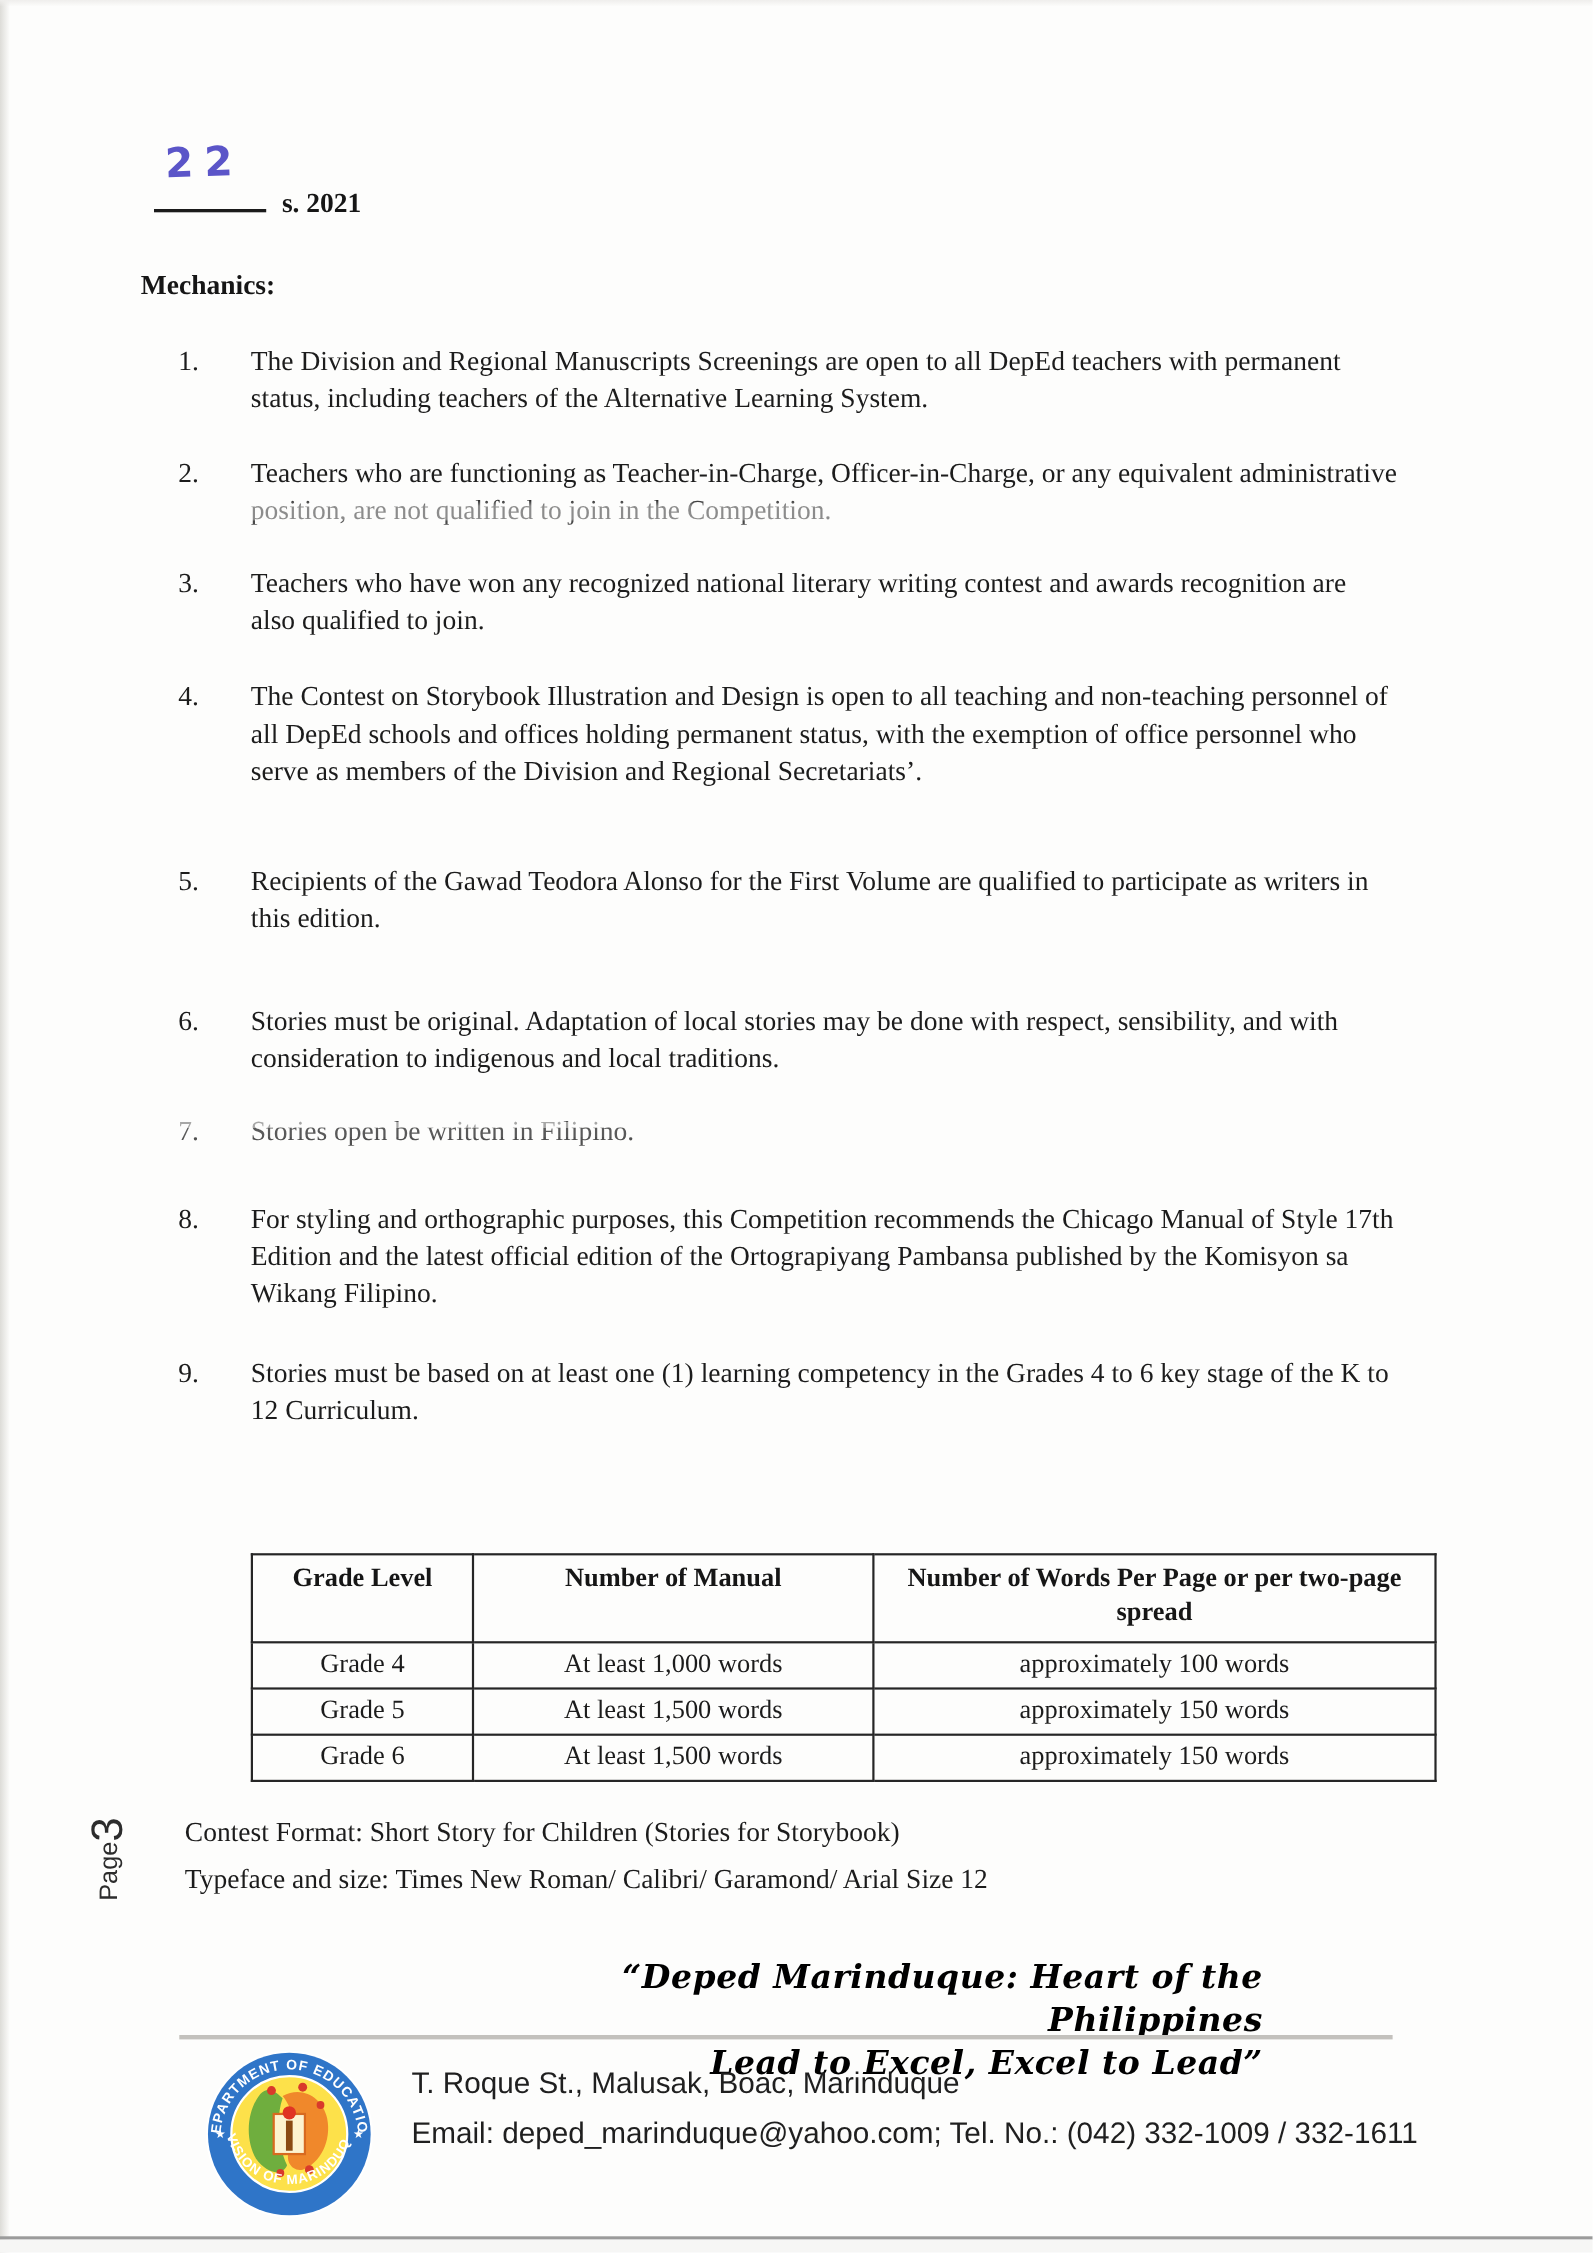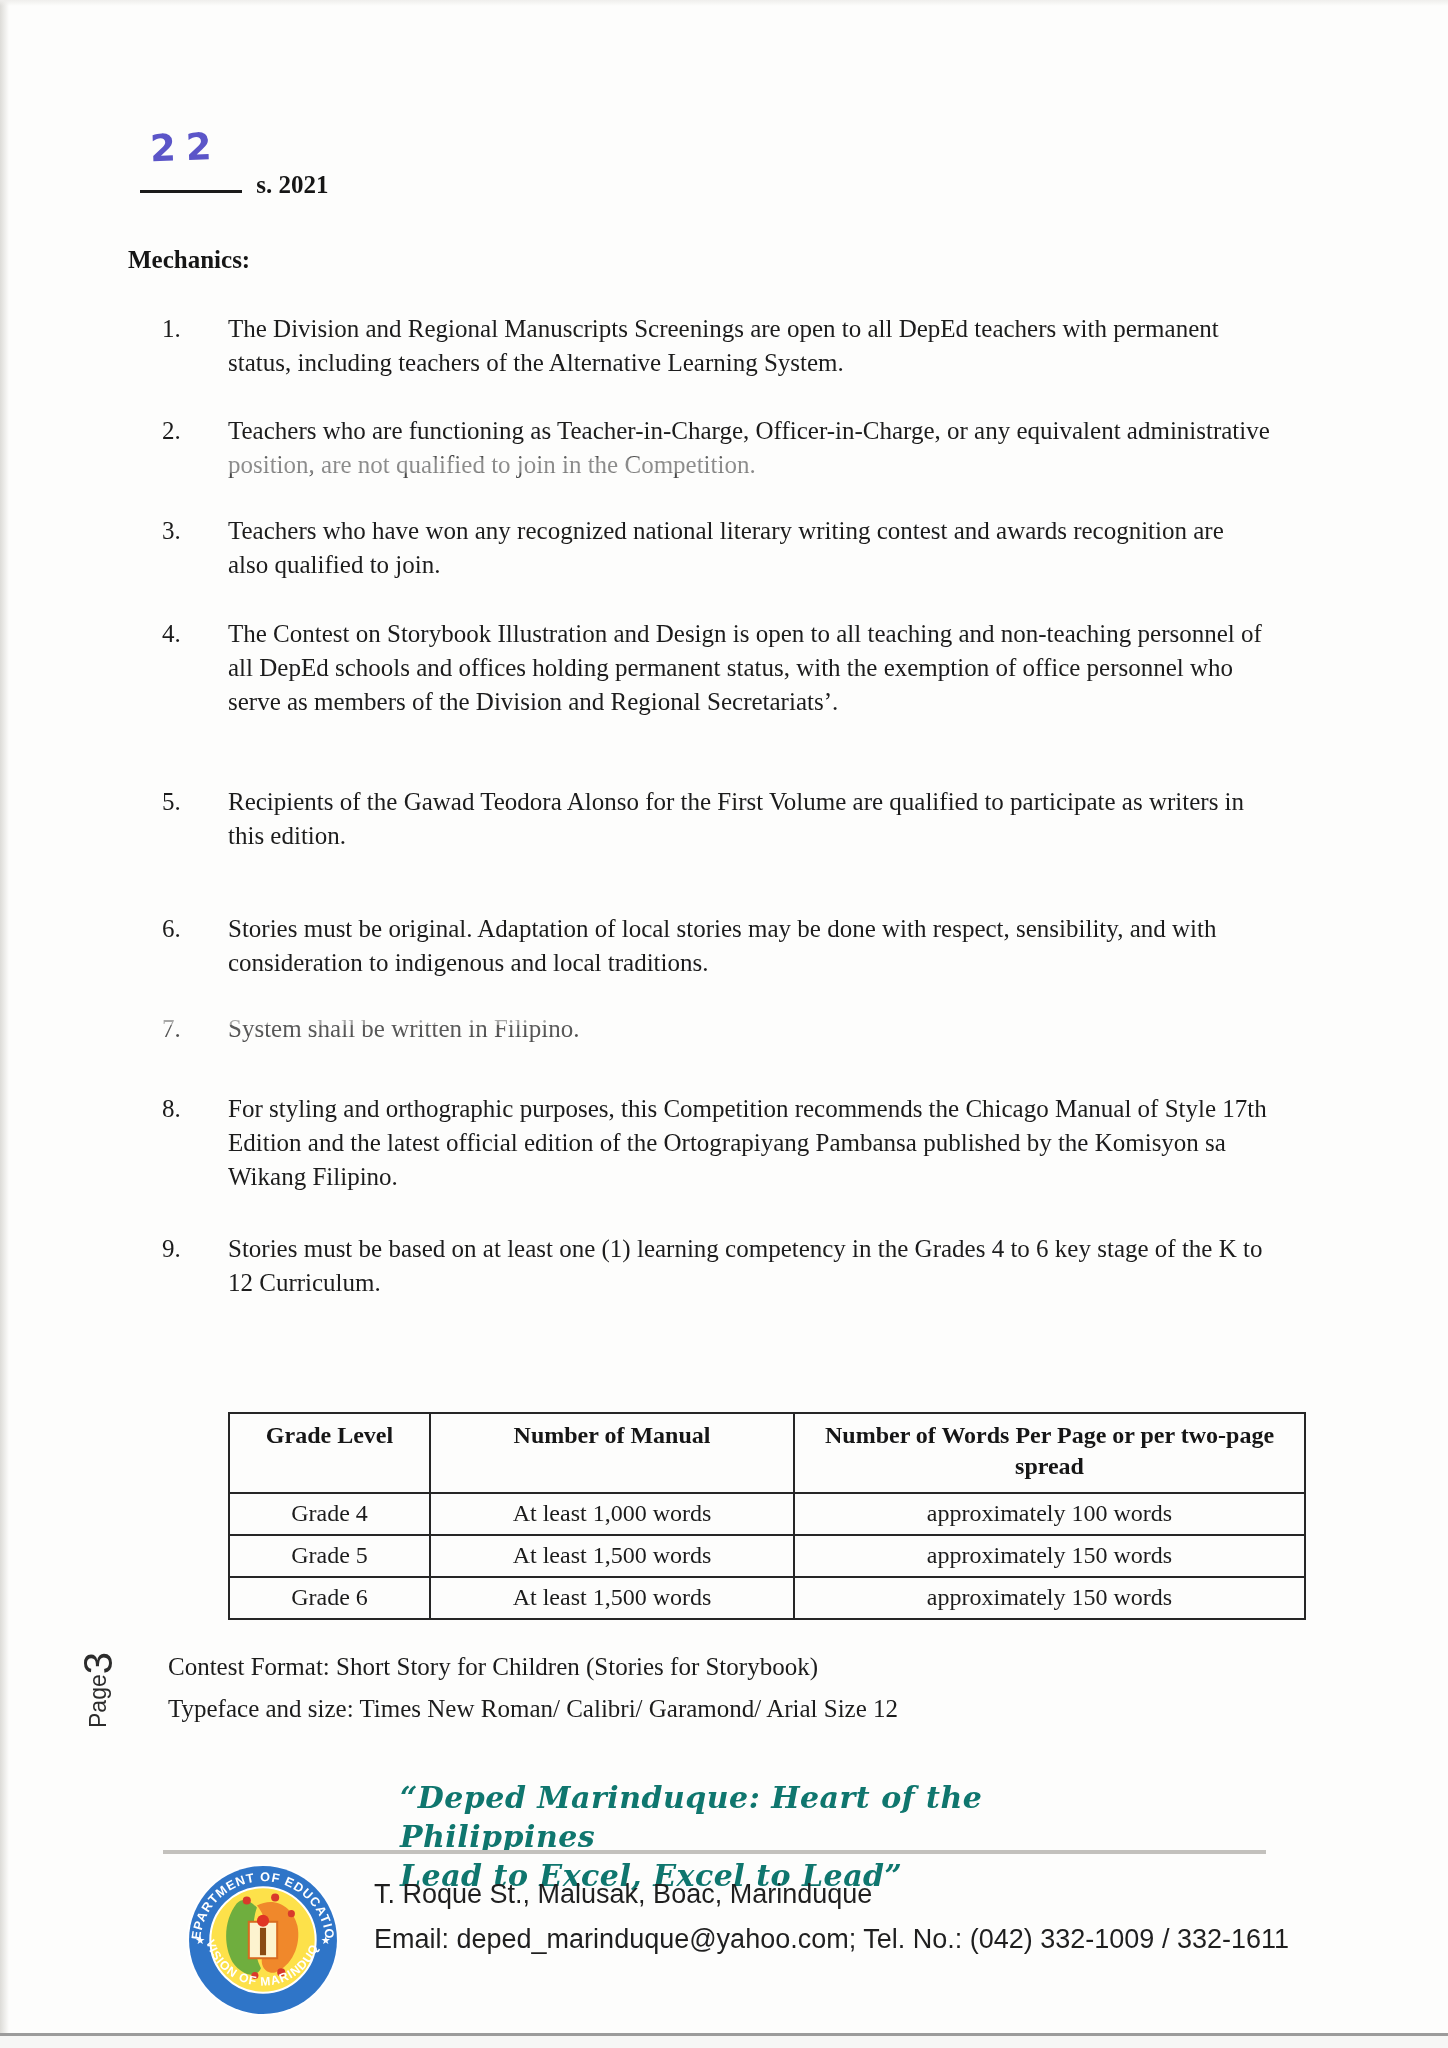--- a/index.html
+++ b/index.html
@@ -49,23 +49,23 @@
   .contest-block { position:absolute; left:128px; top:1646px; font-size:25px; line-height:42px; color:#1c1c1c;margin-left:40px; }
 
   
   .page-label { position:absolute; left:38px; top:1630px; width:120px; height:120px;
     display:flex; align-items:center; justify-content:center;
     transform:rotate(-90deg); color:#2c2c2c; }
   .page-label .pword { font-family:"Liberation Sans", sans-serif; font-size:23px; }
   .page-label .pnum  { font-family:"Liberation Sans", sans-serif; font-size:40px; line-height:40px; }
 
   
-  .slogan { position:absolute; left:400px; top:1778px; width:748px; text-align:left;
+  .slogan { position:absolute; left:400px; top:1778px; width:748px; text-align:right;
     font-family:"DejaVu Serif", serif; font-style:italic; font-weight:bold;
-    font-size:30px; line-height:39px; color:#0f766e; letter-spacing:0.5px; }
+    font-size:30px; line-height:39px; color:#000000; letter-spacing:0.5px; }
 
   .footer-divider { position:absolute; left:163px; top:1850px; width:1103px; height:4px; background:#c3c1bd; }
 
   .seal { position:absolute; left:186px; top:1863px; width:154px; height:154px; }
 
   .footer-address { position:absolute; left:374px; top:1879px;
     font-family:"Liberation Sans", sans-serif; font-size:27px; color:#1f1f1f; }
   .footer-contact { position:absolute; left:374px; top:1924px;
     font-family:"Liberation Sans", sans-serif; font-size:27px; color:#1f1f1f; }
 
@@ -107,21 +107,21 @@
   <div class="mitem" style="top:785px">
     <span class="num">5.</span>
     <span class="txt">Recipients of the Gawad Teodora Alonso for the First Volume are qualified to participate as writers in this edition.</span>
   </div>
   <div class="mitem" style="top:912px">
     <span class="num">6.</span>
     <span class="txt">Stories must be original. Adaptation of local stories may be done with respect, sensibility, and with consideration to indigenous and local traditions.</span>
   </div>
   <div class="mitem fade-full" style="top:1012px">
     <span class="num">7.</span>
-    <span class="txt">System shall be written in Filipino.</span>
+    <span class="txt">Stories open be written in Filipino.</span>
   </div>
   <div class="mitem" style="top:1092px">
     <span class="num">8.</span>
     <span class="txt">For styling and orthographic purposes, this Competition recommends the Chicago Manual of Style 17th Edition and the latest official edition of the Ortograpiyang Pambansa published by the Komisyon sa Wikang Filipino.</span>
   </div>
   <div class="mitem" style="top:1232px">
     <span class="num">9.</span>
     <span class="txt">Stories must be based on at least one (1) learning competency in the Grades 4 to 6 key stage of the K to 12 Curriculum.</span>
   </div>
 

